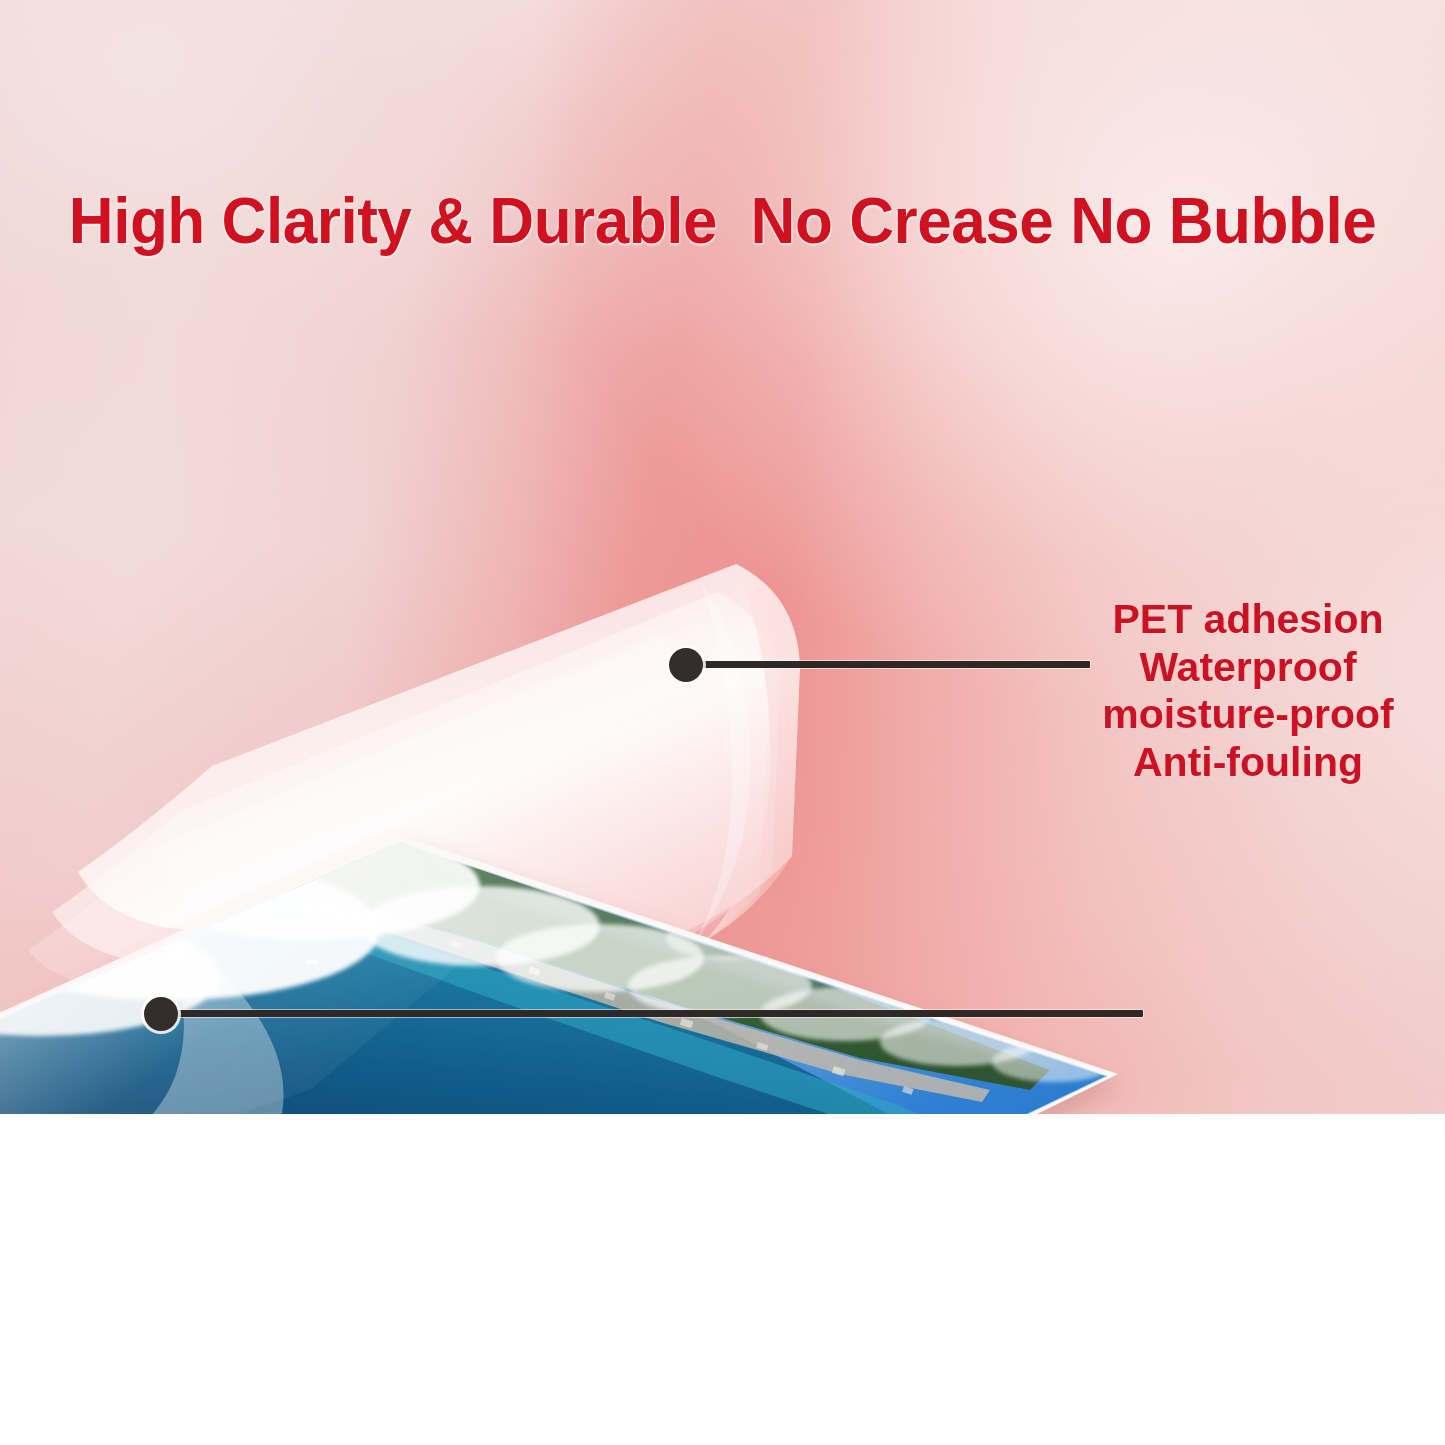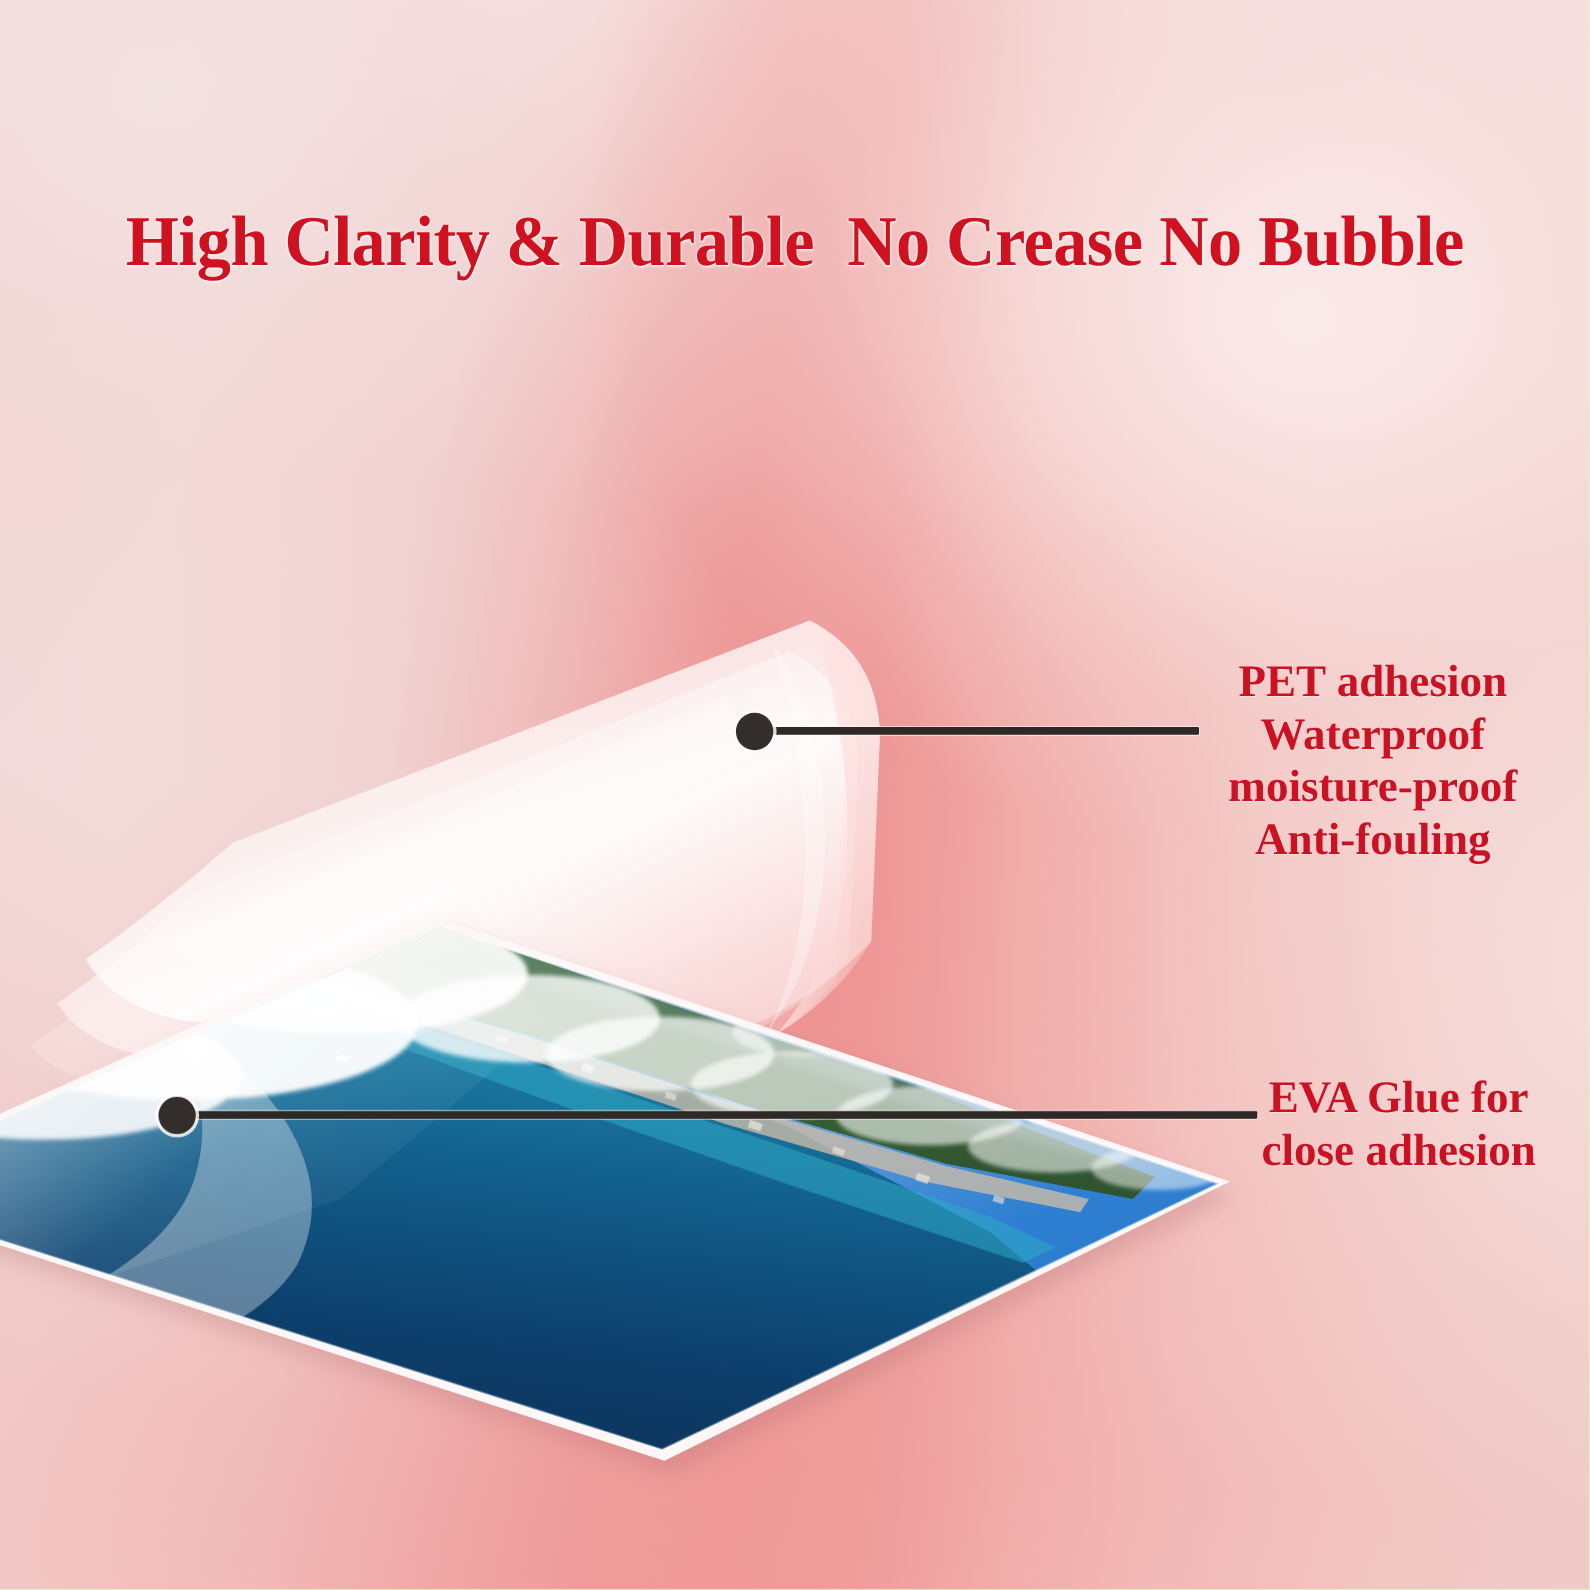--- a/index.html
+++ b/index.html
@@ -3,24 +3,24 @@
 <meta charset="utf-8">
 <style>
   html, body {
     margin: 0;
     padding: 0;
     background: #ffffff;
   }
   #stage {
     position: relative;
     width: 1445px;
-    height: 1445px;
+    height: 1114px;
     overflow: hidden;
-    font-family: Liberation Serif, serif;
-    background: #bef264;
+    font-family: Liberation Sans, sans-serif;
+    background: #fef9c3;
   }
 
   
   .bg-layer { position: absolute; inset: 0; }
 
   .bg-base {
     background: linear-gradient(100deg,
       #f0d8d7 0%,
       #f2dcda 14%,
       #f0d2d1 28%,
@@ -321,16 +321,14 @@
 
   <div class="leader" style="left:700px; top:661px; width:390px;"></div>
   <div class="leader-dot" style="left:669px; top:648px;"></div>
   <div class="callout" id="callout-pet">PET adhesion
 Waterproof
 moisture-proof
 Anti-fouling</div>
 
   <div class="leader" style="left:175px; top:1010px; width:968px;"></div>
   <div class="leader-dot" style="left:144px; top:997px;"></div>
-  <div class="callout" id="callout-eva">EVA Glue for
-close adhesion</div>
 
 </div>
 
 </body></html>

